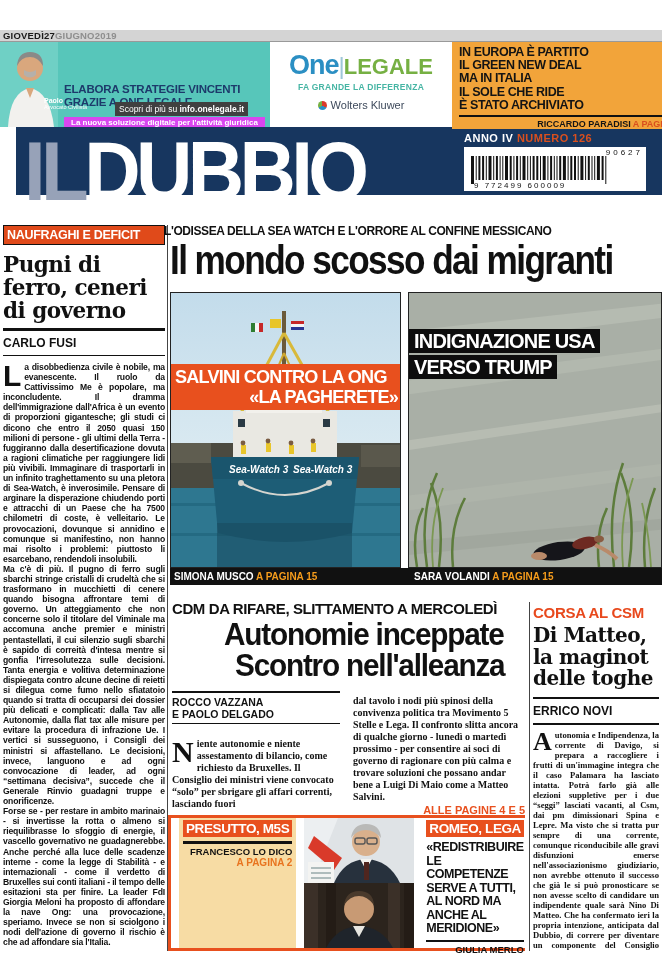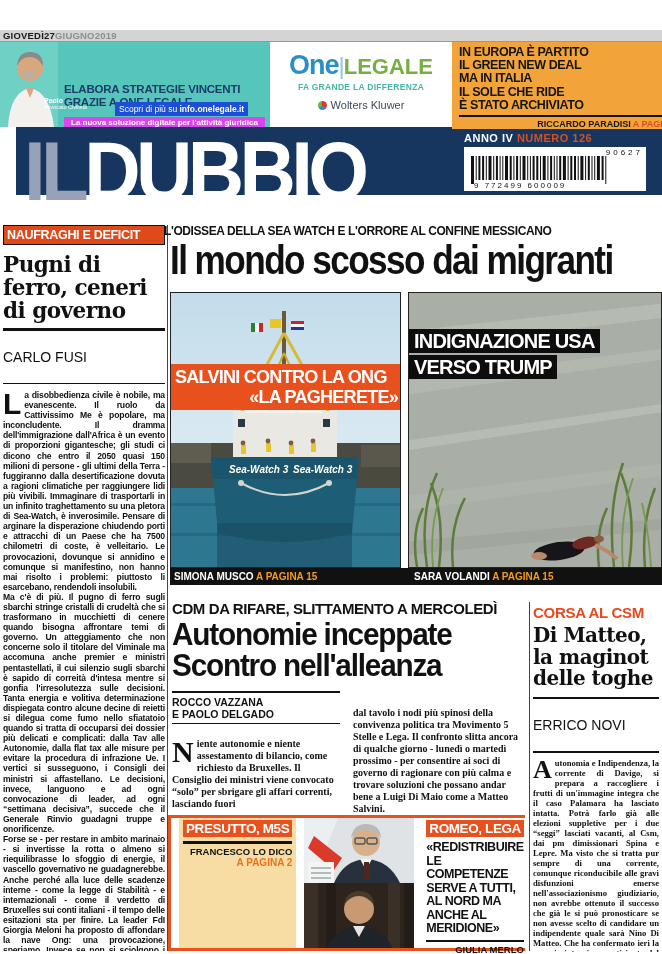--- a/index.html
+++ b/index.html
@@ -15,21 +15,21 @@
   .datestrip .d1,.datestrip .d2{color:#1a1a1a;}
   .datestrip .d3{color:#8e8e8e;}
   
   .ad{position:absolute;left:0;top:42px;width:452px;height:85px;display:flex;}
   .ad-teal{position:relative;width:270px;height:85px;background:#57c6ba;overflow:hidden;}
   .ad-photo{position:absolute;left:0;top:0;width:58px;height:85px;}
   .ad-main{position:absolute;left:64px;top:5px;width:205px;margin-top:36px;}
   .ad-h{color:#1d3a6b;font-weight:bold;font-size:11.5px;line-height:12.5px;letter-spacing:-.2px;}
   .ad-tagwrap{margin-top:3px;}
   .ad-tag{display:inline-block;background:#d946ef;color:#fff;font-size:8px;font-weight:bold;padding:1px 7px;}
-  .ad-cta{position:absolute;left:115px;top:60px;background:#1d4ed8;color:#fff;font-size:8.5px;padding:2px 4px;}
+  .ad-cta{position:absolute;left:115px;top:60px;background:#404040;color:#fff;font-size:8.5px;padding:2px 4px;}
   .ad-cta b{font-weight:bold;}
   .ad-person-label{position:absolute;left:44px;top:55px;color:#fff;}
   .apn{font-size:7px;font-weight:bold;}
   .apr{font-size:5.5px;}
   .ad-white{position:relative;width:182px;height:85px;background:#fff;text-align:center;}
   .brand{margin-top:8px;font-size:27px;letter-spacing:-1px;}
   .b-one{color:#2b8fc3;font-weight:bold;}
   .b-sep{color:#9ec6d8;font-weight:normal;font-size:24px;}
   .b-leg{color:#76b043;font-weight:bold;font-size:22px;letter-spacing:0;}
   .b-tag{color:#46b5a4;font-size:8.5px;font-weight:bold;margin-top:1px;letter-spacing:.3px;}
@@ -61,21 +61,21 @@
   
   .vline{position:absolute;width:1px;background:#444;}
   
   .leftcol{position:absolute;left:3px;top:225px;width:162px;height:726px;overflow:hidden;}
   .tagbox{background:#e04a1a;border:1.5px solid #111;color:#fff;font-weight:bold;font-size:12.5px;
           padding:2px 3px;letter-spacing:-.3px;white-space:nowrap;}
   .l-head{font-family:"DejaVu Serif",serif;font-weight:bold;font-size:21.5px;line-height:23px;
           letter-spacing:-.5px;margin:8px 0 6px 0;}
   .rule{height:2.5px;background:#111;margin:2px 0;}
   .rule.thin{height:1.5px;}
-  .byline{font-weight:normal;font-size:14px;padding:16px 0;}
+  .byline{font-weight:bold;font-size:12px;padding:3px 0;}
   .l-body{margin-top:6px;font-size:8.6px;font-weight:bold;line-height:10.1px;text-align:justify;letter-spacing:-.15px;}
   .l-body p{margin:0;}
   .dropcap{float:left;font-size:30px;line-height:24px;font-weight:bold;padding:2px 3px 0 0;}
   
   .m-kicker{position:absolute;left:164px;top:224px;font-weight:bold;font-size:12px;letter-spacing:-.4px;white-space:nowrap;}
   .m-head{position:absolute;left:170px;top:238px;margin:0;font-size:40px;font-weight:bold;letter-spacing:-1.8px;}
   .cond{display:inline-block;transform:scaleX(.88);transform-origin:0 50%;white-space:nowrap;}
   .photos{position:absolute;left:170px;top:292px;width:492px;height:276px;}
   .ph-left{position:absolute;left:0;top:0;width:231px;height:276px;margin:0;border:1px solid #222;box-sizing:border-box;overflow:hidden;}
   .ph-right{position:absolute;left:238px;top:0;width:254px;height:276px;margin:0;border:1px solid #222;box-sizing:border-box;overflow:hidden;}
@@ -85,24 +85,24 @@
   .ov-black{position:absolute;left:0;top:36px;line-height:24px;}
   .ovb{background:#0d0d0d;color:#fff;font-weight:bold;font-size:20px;letter-spacing:-.8px;padding:1px 5px;}
   .capbar{position:absolute;left:0;top:276px;width:492px;height:17px;background:#111;color:#fff;
           font-weight:bold;font-size:10px;line-height:17px;}
   .cap-l{position:absolute;left:4px;}
   .cap-r{position:absolute;left:244px;}
   .cp{color:#f59c1c;}
   
   .midart{position:absolute;left:172px;top:600px;width:353px;height:215px;overflow:hidden;}
   .mid-kicker{font-weight:bold;font-size:15px;letter-spacing:-.4px;}
-  .mid-head{margin:2px 0 0 0;font-size:32px;font-weight:bold;line-height:31px;letter-spacing:-1.3px;}
+  .mid-head{margin:2px 0 0 0;font-size:32px;font-weight:bold;line-height:31px;letter-spacing:-1.3px;text-align:right;}
   .mid-cols{position:relative;margin-top:10px;}
   .mid-c1{position:absolute;left:0;top:0;width:168px;}
-  .mid-c2{position:absolute;left:181px;top:16px;width:172px;}
+  .mid-c2{position:absolute;left:181px;top:4px;width:172px;}
   .mid-byline{font-weight:bold;font-size:10.5px;line-height:12px;border-top:2.5px solid #111;border-bottom:1.5px solid #111;padding:3px 0;}
   .serifbody{font-family:"Liberation Serif",serif;font-weight:bold;font-size:10px;line-height:12px;text-align:left;}
   .mid-c1 .serifbody{margin-top:14px;}
   .mid-ref{color:#e8501e;font-weight:bold;font-size:11px;font-family:"Liberation Sans",sans-serif;text-align:right;margin-top:1px;}
   
   .rightart{position:absolute;left:533px;top:604px;width:126px;height:348px;overflow:hidden;}
   .r-tag{color:#e8491d;font-weight:bold;font-size:15px;letter-spacing:-.3px;}
   .r-head{font-family:"DejaVu Serif",serif;font-weight:bold;font-size:20px;line-height:21.5px;letter-spacing:-.5px;margin:4px 0 7px 0;}
   .r-body{font-family:"Liberation Serif",serif;font-weight:bold;font-size:8.6px;line-height:10px;text-align:justify;margin-top:5px;}
   .r-body .dropcap{font-size:26px;line-height:20px;}

